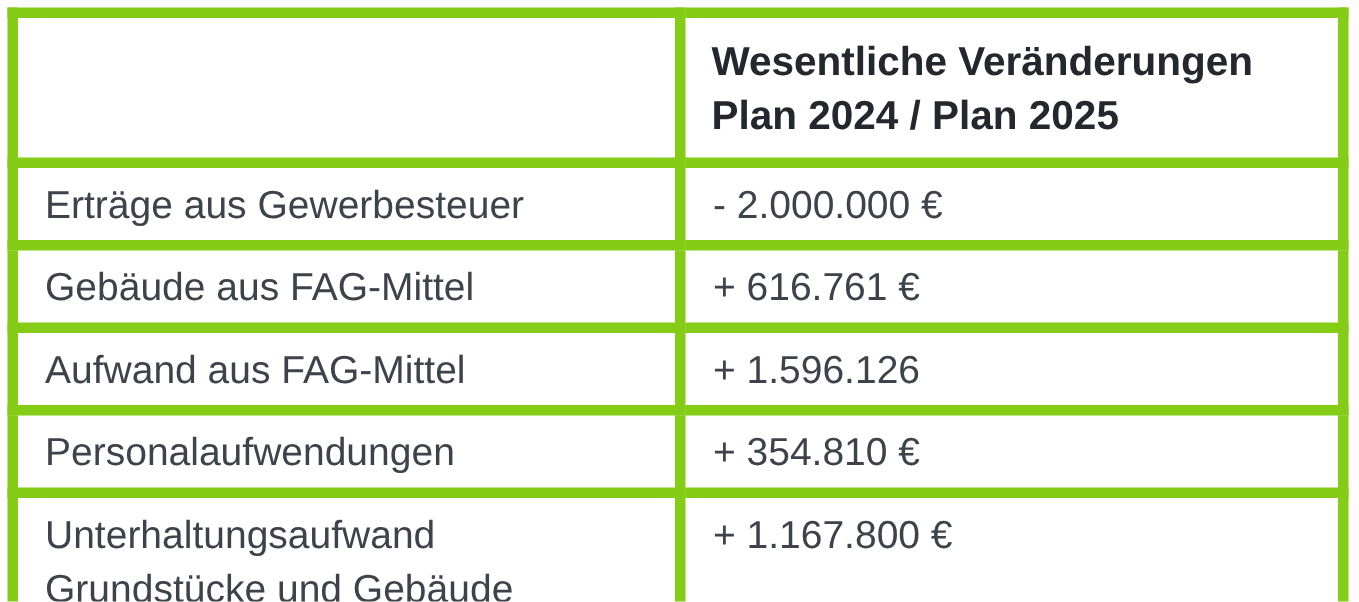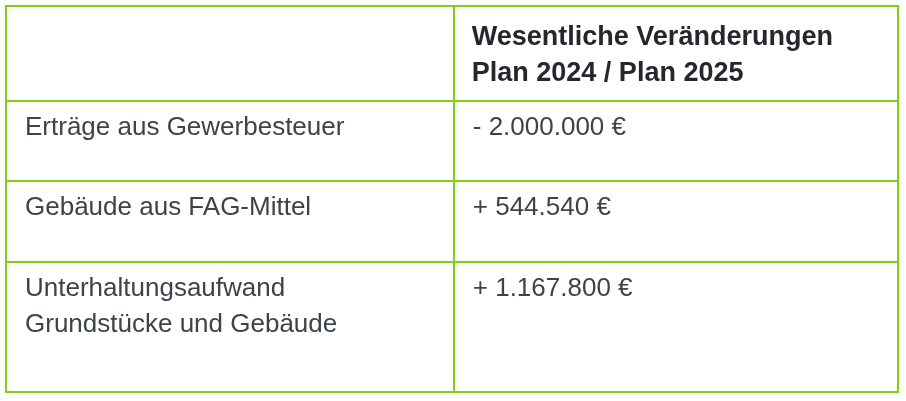--- a/index.html
+++ b/index.html
@@ -21,21 +21,21 @@
   table.changes-table {
     width: 100%;
     height: 388px;
     border-collapse: collapse;
     table-layout: fixed;
     background: #ffffff;
   }
 
   table.changes-table th,
   table.changes-table td {
-    border: 2px solid #84cc16;
+    border: 7px solid #84cc16;
     text-align: left;
     vertical-align: top;
     white-space: pre-line;
     overflow: hidden;
   }
 
   col.c-label { width: 50.2%; }
   col.c-value { width: 49.8%; }
 
   th.header-cell {
@@ -82,21 +82,29 @@
 Plan 2024 / Plan 2025</th>
       </tr>
     </thead>
     <tbody>
       <tr class="body-row">
         <td class="label-cell">Erträge aus Gewerbesteuer</td>
         <td class="value-cell">- 2.000.000 €</td>
       </tr>
       <tr class="body-row">
         <td class="label-cell">Gebäude aus FAG-Mittel</td>
-        <td class="value-cell">+ 544.540 €</td>
+        <td class="value-cell">+ 616.761 €</td>
+      </tr>
+      <tr class="body-row">
+        <td class="label-cell">Aufwand aus FAG-Mittel</td>
+        <td class="value-cell">+ 1.596.126</td>
+      </tr>
+      <tr class="body-row">
+        <td class="label-cell">Personalaufwendungen</td>
+        <td class="value-cell">+ 354.810 €</td>
       </tr>
       <tr class="body-row-tall">
         <td class="label-cell">Unterhaltungsaufwand
 Grundstücke und Gebäude</td>
         <td class="value-cell">+ 1.167.800 €</td>
       </tr>
     </tbody>
   </table>
 </div>
 

